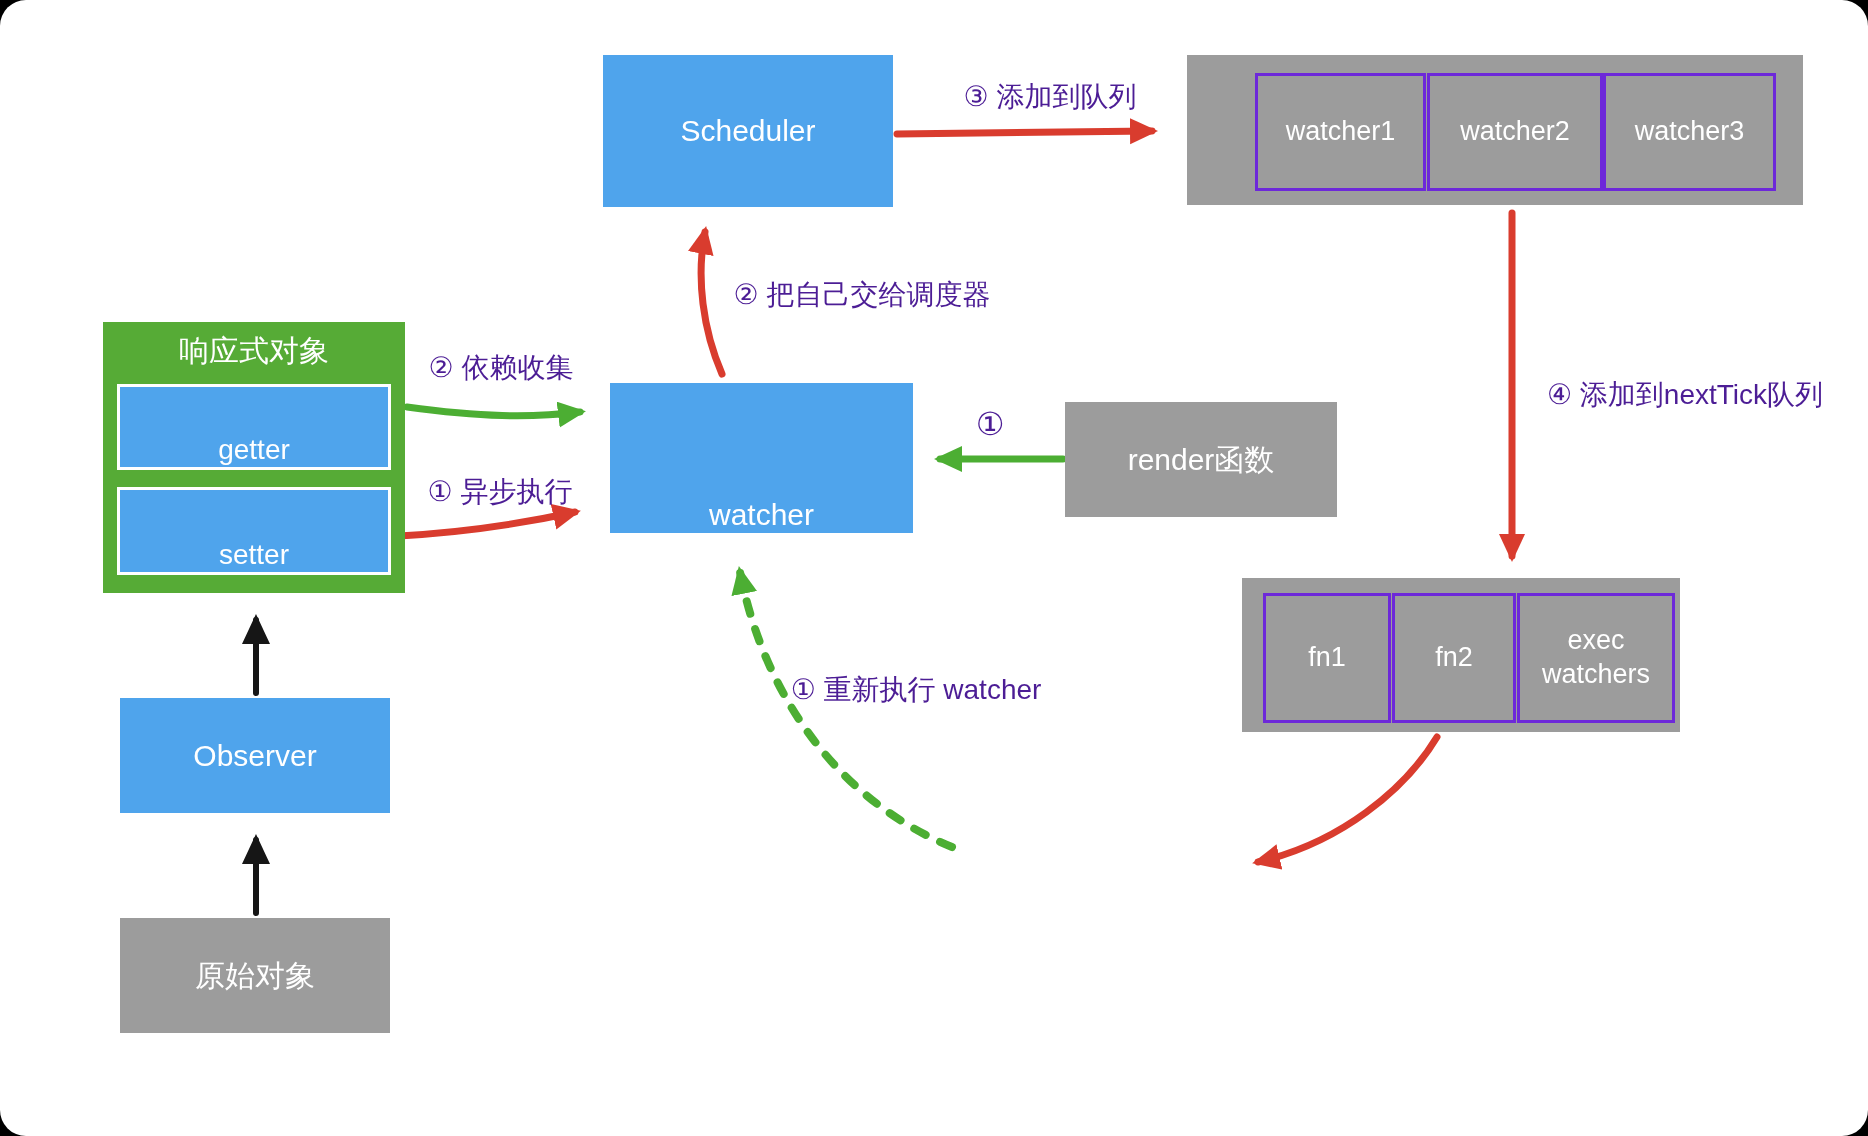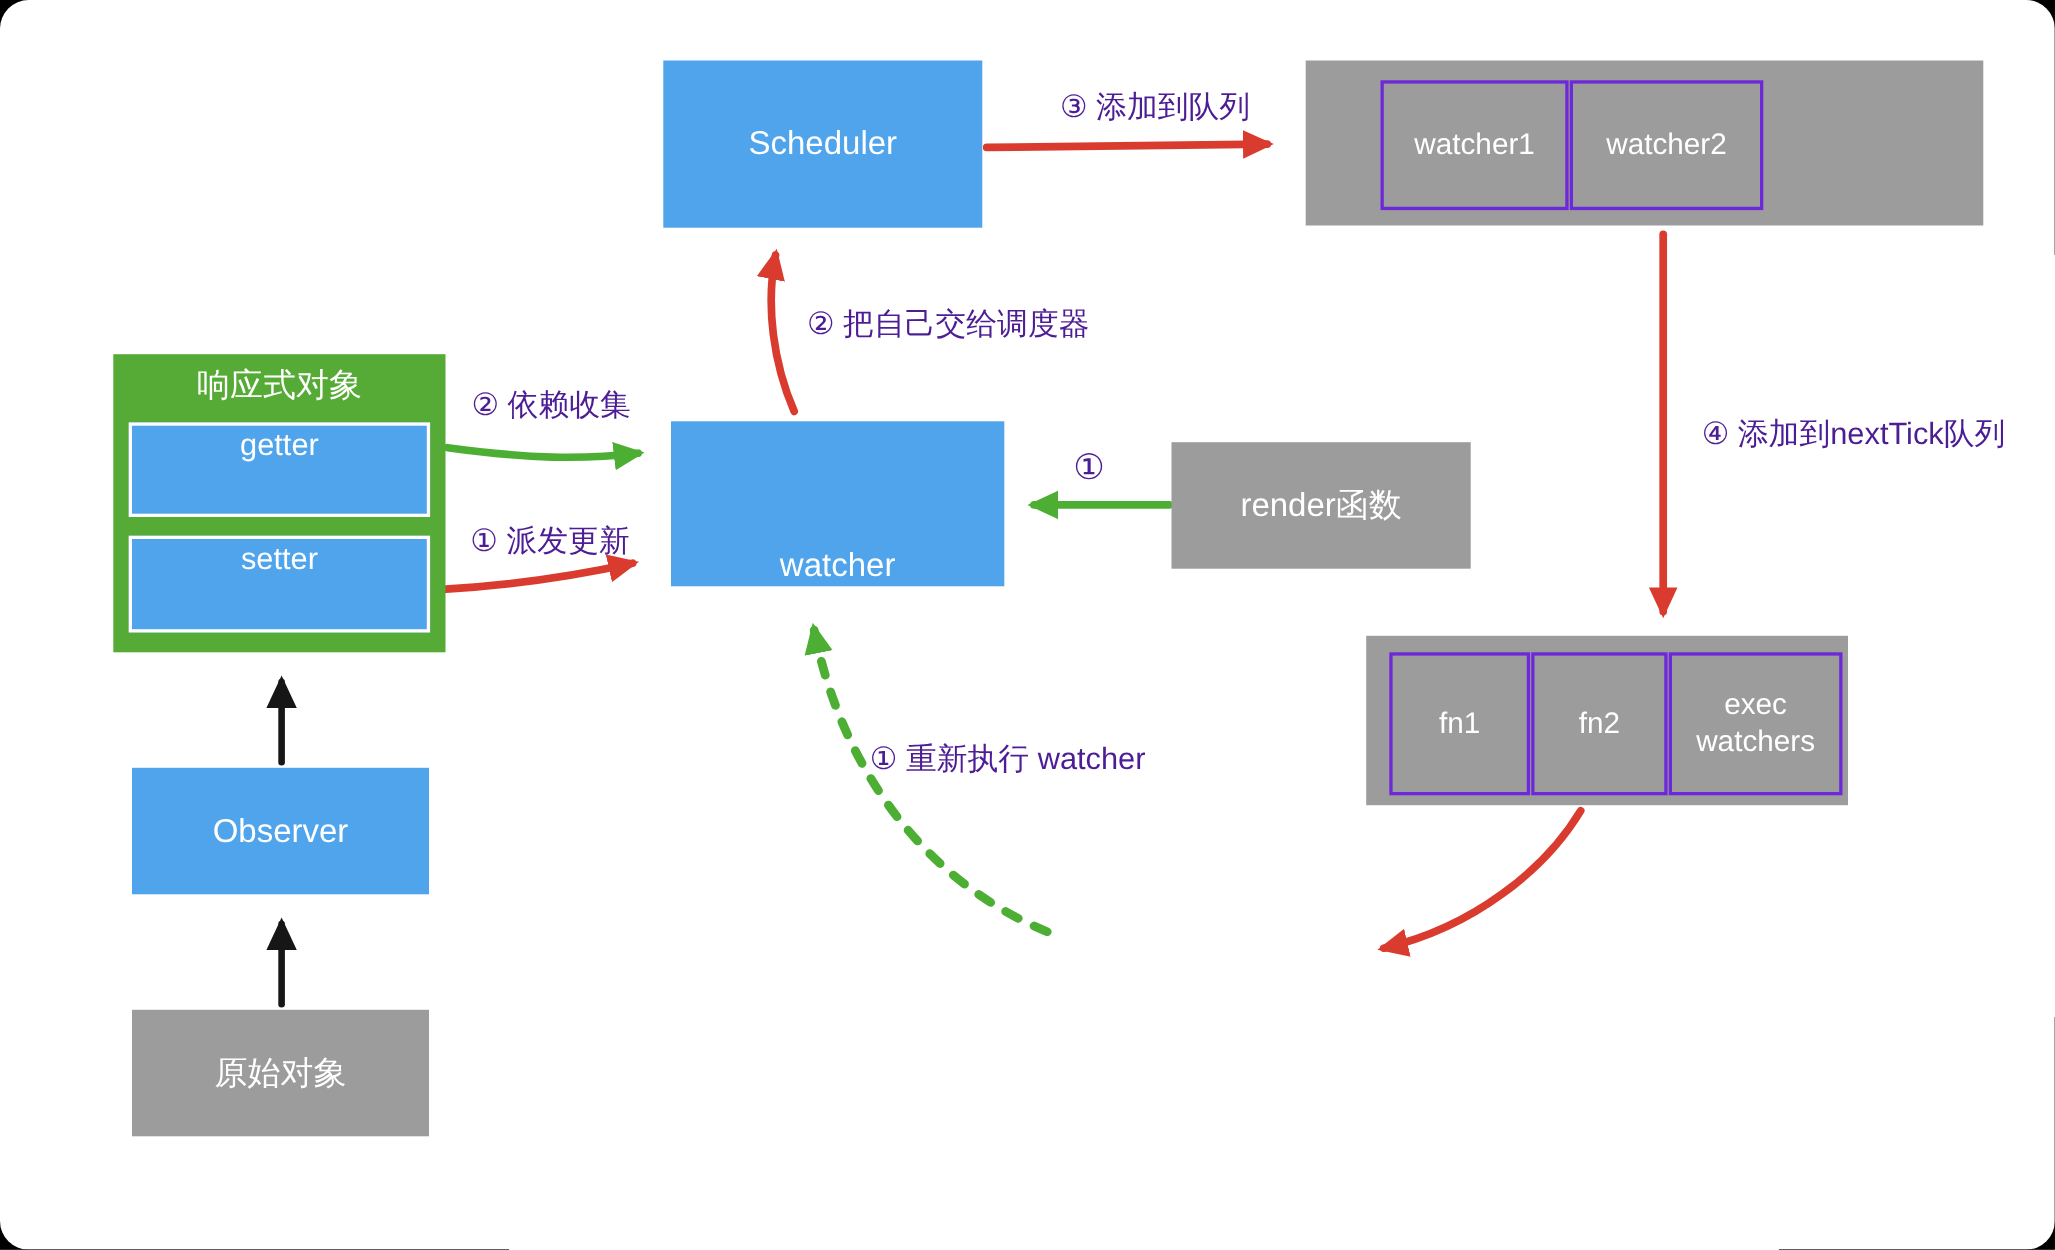--- a/index.html
+++ b/index.html
@@ -16,21 +16,21 @@
   .gray{background:var(--gray,#9C9C9C);}
   .green{background:var(--green,#56AB36);}
   .orange{background:var(--orange,#E08138);}
   .f30{font-size:30px;}
   .cell{
     position:absolute;display:flex;align-items:center;justify-content:center;
     background:var(--gray,#9C9C9C);border:3px solid #6d28d9;color:#fff;
     text-align:center;line-height:1.25;font-size:27px;
   }
   .inner-blue{
-    position:absolute;display:flex;align-items:flex-start;justify-content:center;
+    position:absolute;display:flex;align-items:flex-end;justify-content:center;
     background:var(--blue,#4FA4EC);border:3px solid #fff;color:#fff;font-size:28px;
   }
   .reactive-title{
     position:absolute;top:10px;left:0;right:0;text-align:center;
     color:#fff;font-size:30px;
   }
   .lbl{
     position:absolute;transform:translateX(-50%);white-space:nowrap;
     color:#4c1d95;font-size:28px;
   }
@@ -75,20 +75,23 @@
     <span>Scheduler</span>
   </div>
 
   <div class="box gray" style="left:1187px;top:55px;width:616px;height:150px;">
     <div class="cell" style="left:68px;top:18px;width:165px;height:112px;">
       <span>watcher1</span>
     </div>
     <div class="cell" style="left:240px;top:18px;width:170px;height:112px;">
       <span>watcher2</span>
     </div>
+    <div class="cell" style="left:416px;top:18px;width:167px;height:112px;">
+      <span>watcher3</span>
+    </div>
   </div>
 
   <div class="box green" style="left:103px;top:322px;width:302px;height:271px;">
     <div class="reactive-title">响应式对象</div>
     <div class="inner-blue" style="left:14px;top:62px;width:268px;height:80px;">
       <span>getter</span>
     </div>
     <div class="inner-blue" style="left:14px;top:165px;width:268px;height:82px;">
       <span>setter</span>
     </div>
@@ -119,18 +122,18 @@
     <span>Observer</span>
   </div>
 
   <div class="box gray f30" style="left:120px;top:918px;width:270px;height:115px;">
     <span>原始对象</span>
   </div>
 
   <div class="lbl" style="left:1050px;top:78px;">③ 添加到队列</div>
   <div class="lbl" style="left:862px;top:276px;">② 把自己交给调度器</div>
   <div class="lbl" style="left:501px;top:349px;">② 依赖收集</div>
-  <div class="lbl" style="left:500px;top:473px;">① 派发更新</div>
+  <div class="lbl" style="left:500px;top:473px;">① 异步执行</div>
   <div class="lbl lbl-big" style="left:990px;top:405px;">①</div>
   <div class="lbl" style="left:1685px;top:376px;">④ 添加到nextTick队列</div>
   <div class="lbl" style="left:916px;top:671px;">① 重新执行 watcher</div>
 
 </div>
 
 </body></html>

